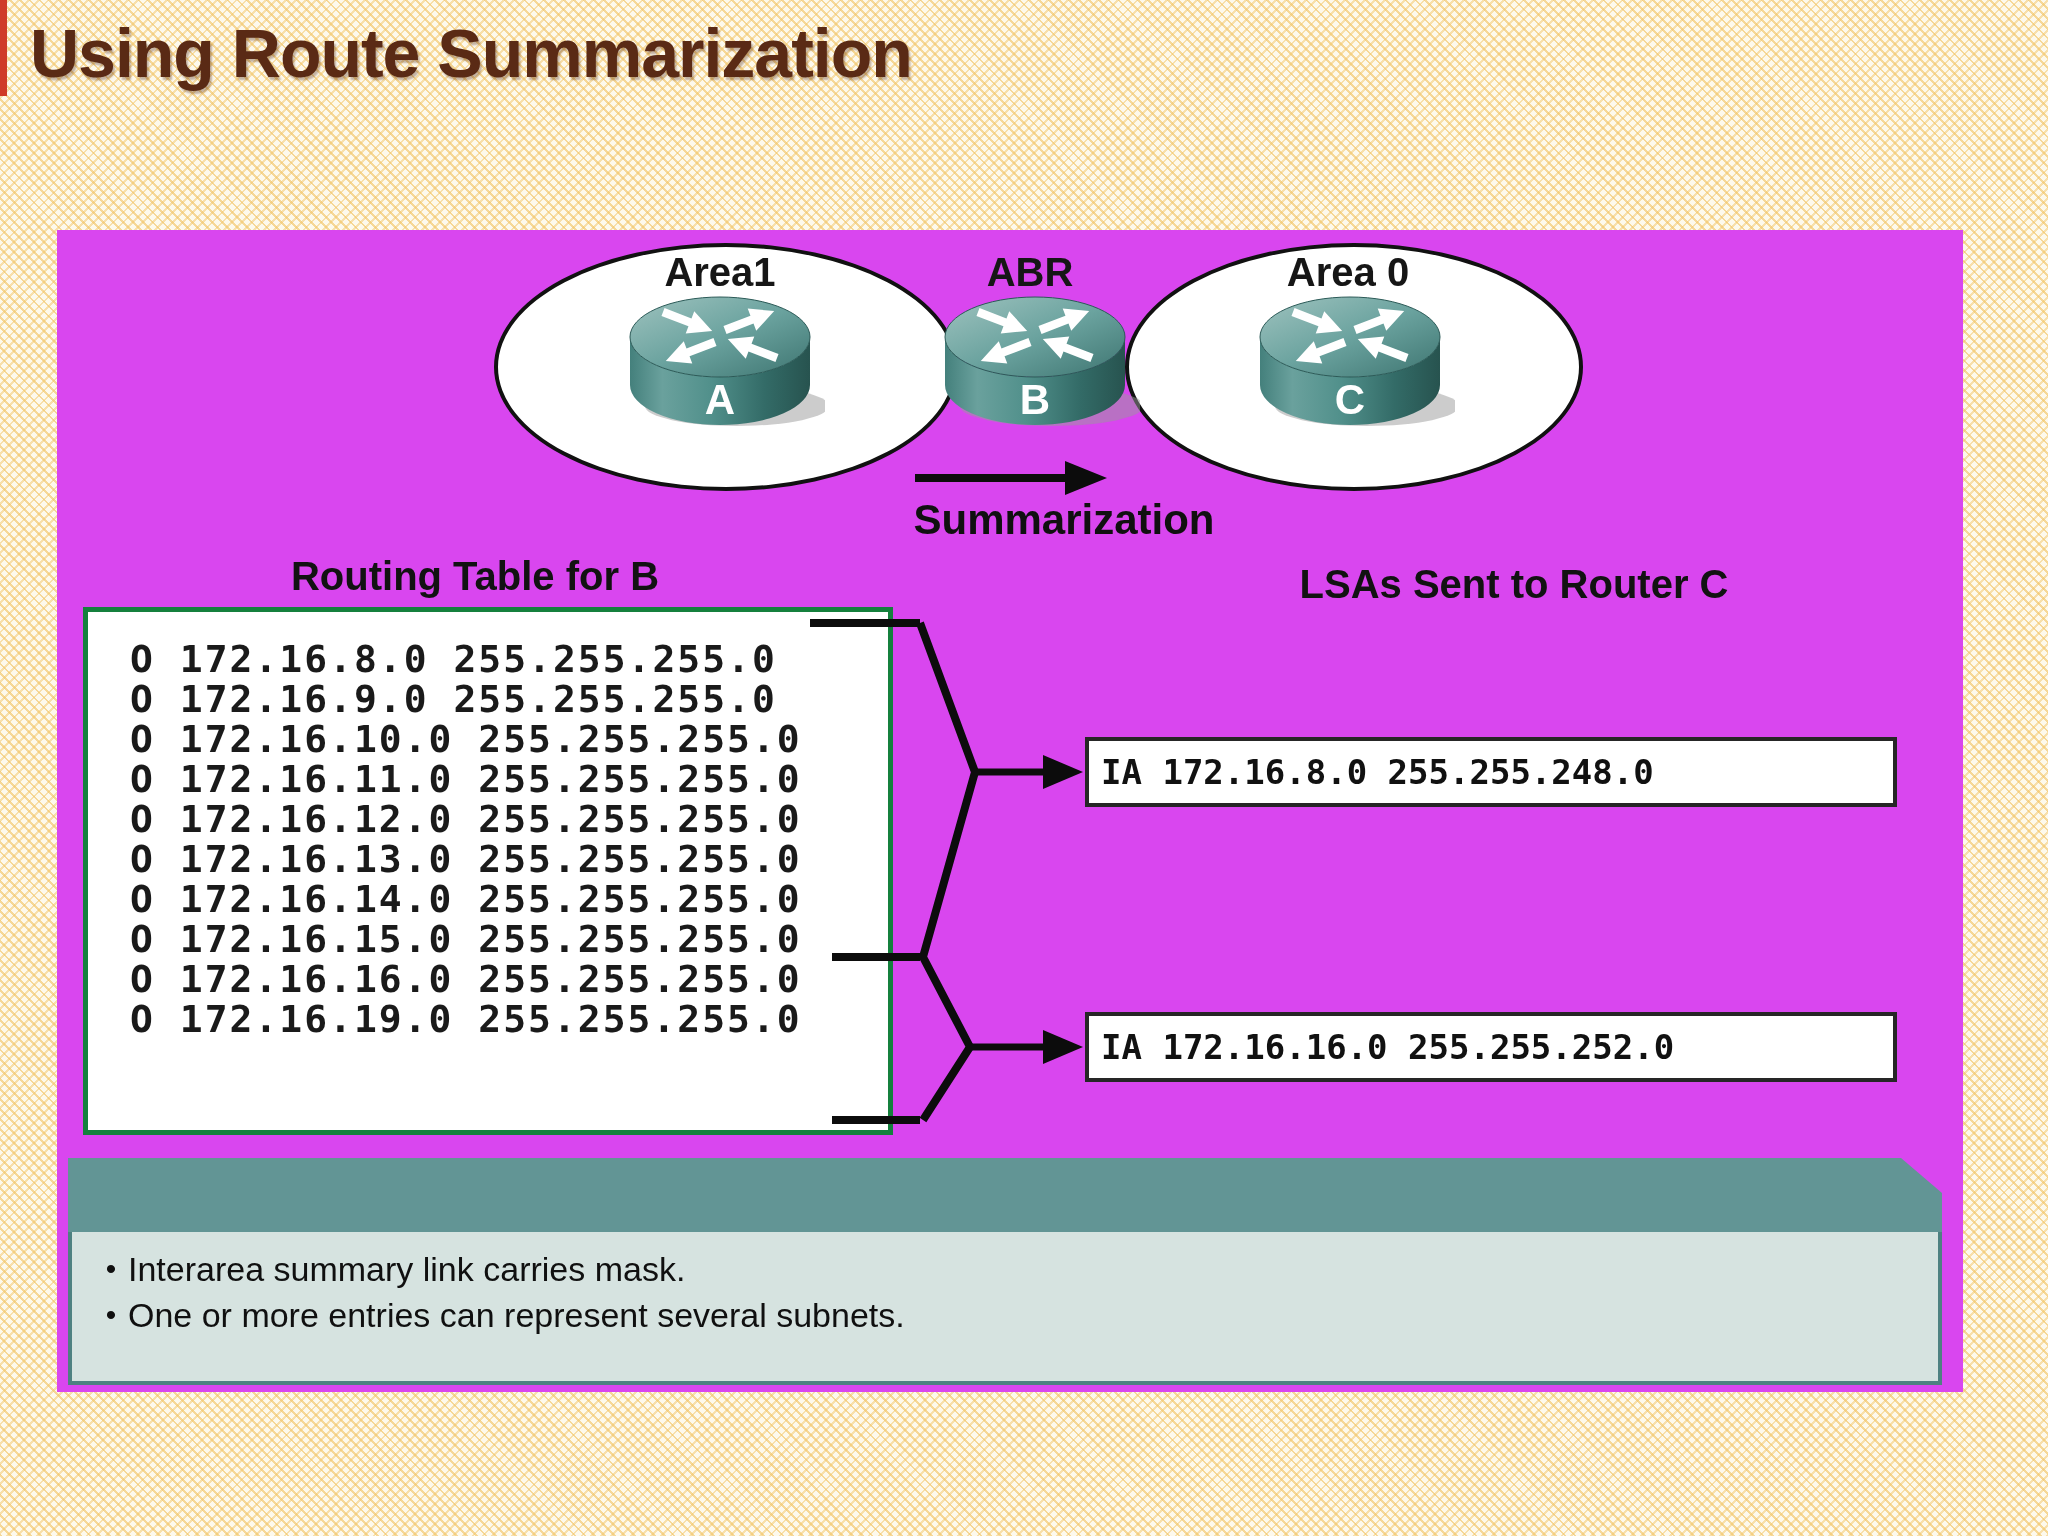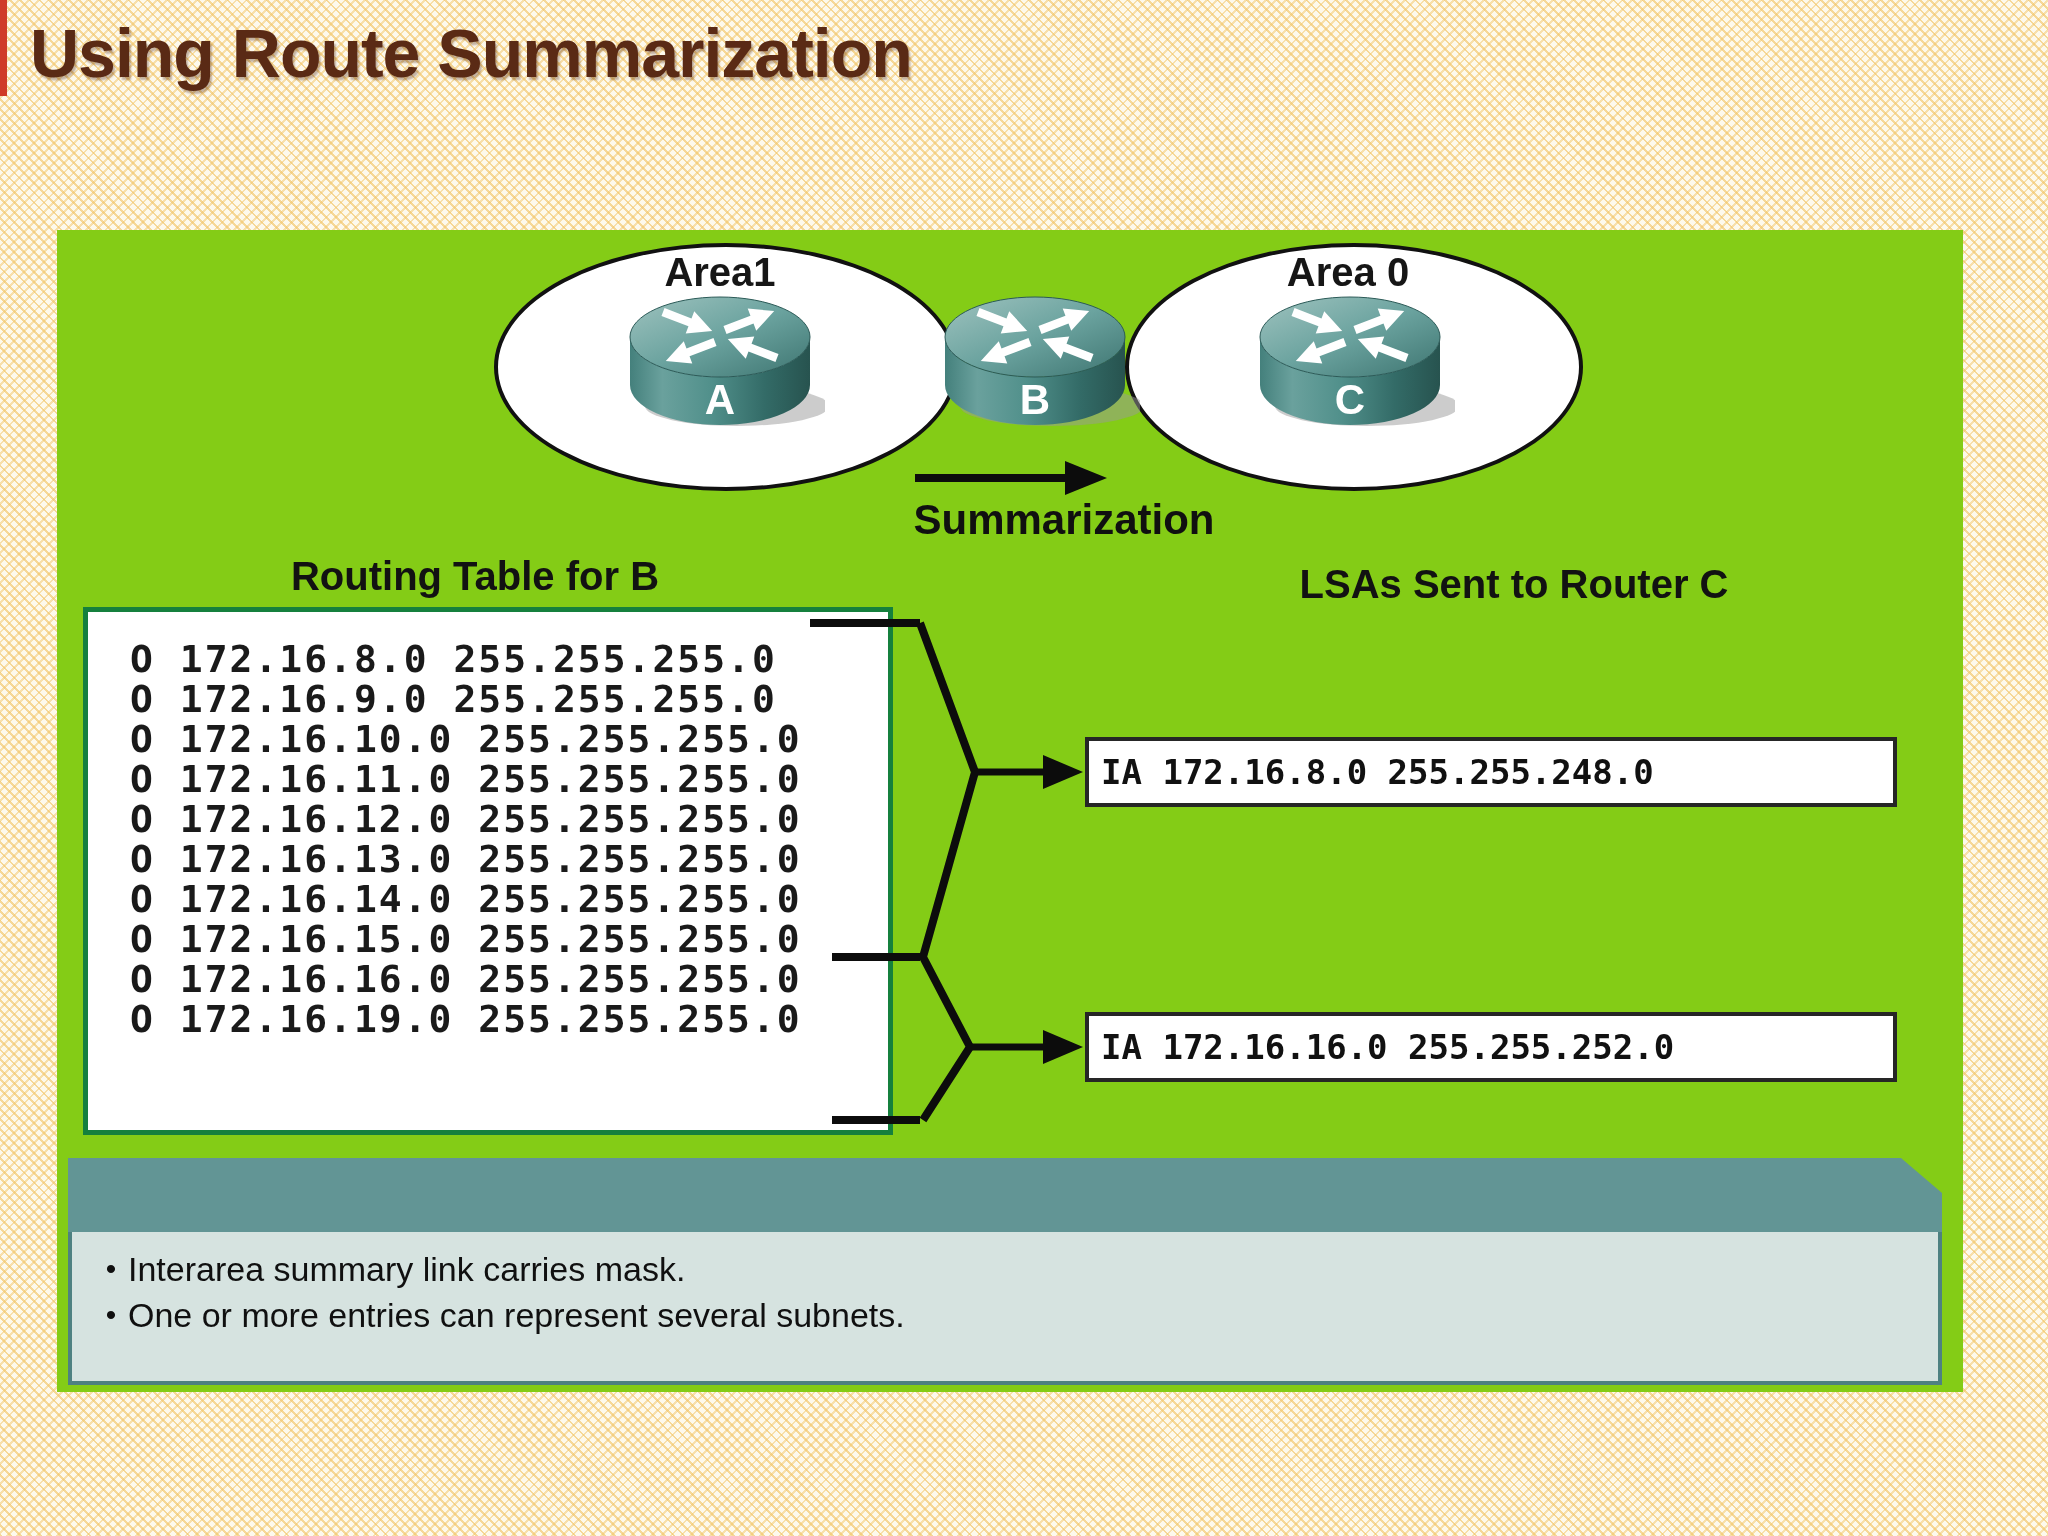--- a/index.html
+++ b/index.html
@@ -10,21 +10,21 @@
     background-image:
       repeating-linear-gradient(45deg, rgba(242,198,106,.65) 0 2px, rgba(0,0,0,0) 2px 7px),
       repeating-linear-gradient(-45deg, rgba(242,198,106,.50) 0 2px, rgba(0,0,0,0) 2px 7px);
   }
   .red-strip{position:absolute;left:0;top:0;width:7px;height:96px;background:#cf3a28;}
   .slide-title{
     position:absolute;left:22px;top:6px;margin:8px;
     font-size:68px;font-weight:bold;color:#5a2a15;letter-spacing:-1px;
     text-shadow:2px 3px 2px rgba(90,45,20,.35);
   }
-  .panel{position:absolute;left:57px;top:230px;width:1906px;height:1162px;background:#84cc16;}
+  .panel{position:absolute;left:57px;top:230px;width:1906px;height:1162px;background:#d946ef;}
 
   
   .area-ellipse{position:absolute;border:4px solid #111;border-radius:50%;background:#fff;}
   .ellipse-area1{left:437px;top:13px;width:456px;height:240px;}
   .ellipse-area0{left:1068px;top:13px;width:450px;height:240px;}
 
   .diagram-label{position:absolute;width:300px;text-align:center;font-size:40px;font-weight:bold;color:#161616;}
   .lbl-area1{left:513px;top:20px;}
   .lbl-abr{left:823px;top:20px;}
   .lbl-area0{left:1141px;top:20px;}
@@ -97,20 +97,21 @@
 
 <div class="red-strip"></div>
 <h1 class="slide-title">Using Route Summarization</h1>
 
 <div class="panel">
 
   <div class="area-ellipse ellipse-area1"></div>
   <div class="area-ellipse ellipse-area0"></div>
 
   <div class="diagram-label lbl-area1">Area1</div>
+  <div class="diagram-label lbl-abr">ABR</div>
   <div class="diagram-label lbl-area0">Area 0</div>
 
   <svg class="router router-a" viewBox="0 0 210 150">
     <use href="#router-glyph" width="210" height="150"></use>
     <text x="105" y="134" text-anchor="middle" font-family="Liberation Sans, sans-serif" font-size="42" font-weight="bold" fill="#ffffff">A</text>
   </svg>
   <svg class="router router-b" viewBox="0 0 210 150">
     <use href="#router-glyph" width="210" height="150"></use>
     <text x="105" y="134" text-anchor="middle" font-family="Liberation Sans, sans-serif" font-size="42" font-weight="bold" fill="#ffffff">B</text>
   </svg>

